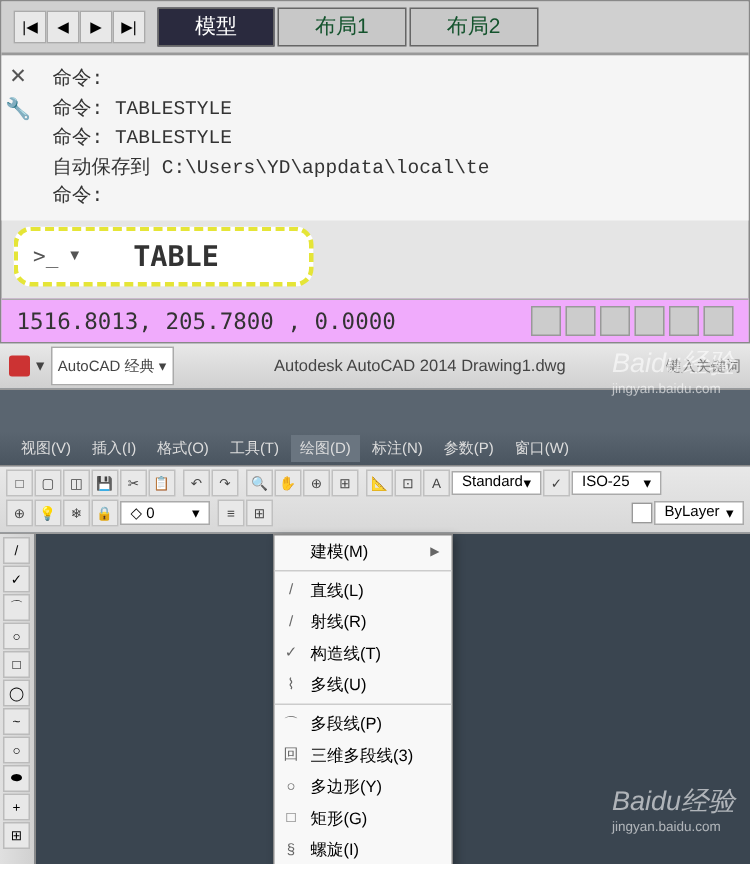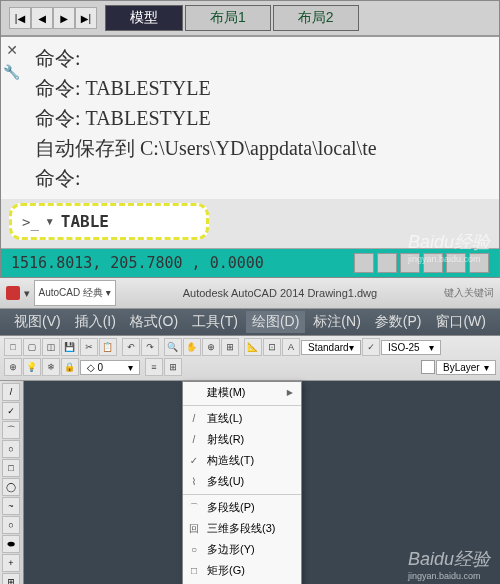--- a/index.html
+++ b/index.html
@@ -9,41 +9,41 @@
     .top-section { background: #e5e5e5; border: 1px solid #888; }
     .tabs-row { display: flex; align-items: center; background: #d0d0d0; padding: 4px 8px; border-bottom: 2px solid #999; }
     .tab-nav-btns { display: flex; gap: 0; margin-right: 8px; }
     .tab-nav-btn { width: 22px; height: 22px; background: #e8e8e8; border: 1px solid #aaa; display: flex; align-items: center; justify-content: center; font-size: 10px; cursor: pointer; }
     .tab { background: #2a2a3e; color: #fff; padding: 3px 24px; border: 1px solid #666; font-size: 14px; margin-right: 2px; }
     .tab.inactive { background: #c8c8c8; color: #14532d; }
     
     .cmd-area { background: #f5f5f5; padding: 6px 10px; position: relative; }
     .toolbar-left { position: absolute; left: 2px; top: 4px; display: flex; flex-direction: column; gap: 4px; }
     .toolbar-icon { width: 18px; height: 18px; display: flex; align-items: center; justify-content: center; color: #555; font-size: 14px; }
-    .cmd-line { font-family: Liberation Serif, serif; font-size: 20px; color: #333; line-height: 1.5; margin-left: 24px; }
+    .cmd-line { font-family: Liberation Mono, monospace; font-size: 13px; color: #333; line-height: 1.5; margin-left: 24px; }
     
     .cmd-input-wrap { border: 3px dashed #e5e537; border-radius: 12px; padding: 6px 10px; margin: 4px 8px 8px 8px; background: #fff; display: flex; align-items: center; gap: 6px; width: 200px; }
     .cmd-prompt { font-family: monospace; font-size: 14px; color: #555; }
     .cmd-dropdown { font-size: 10px; color: #555; }
-    .cmd-input-text { font-family: monospace; font-size: 16px; color: #333; font-weight: bold; }
-    
-    .status-bar { background: #14b8a6; border-top: 1px solid #aaa; padding: 4px 10px; font-family: monospace; font-size: 15px; color: #333; display: flex; justify-content: space-between; align-items: center; }
+    .cmd-input-text { font-family: monospace; font-size: 19px; color: #333; font-weight: bold; margin-left: 28px; }
+    
+    .status-bar { background: #f0abfc; border-top: 1px solid #aaa; padding: 4px 10px; font-family: monospace; font-size: 15px; color: #333; display: flex; justify-content: space-between; align-items: center; }
     .status-icons { display: flex; gap: 3px; }
     .status-icon { width: 20px; height: 20px; background: #ccc; border: 1px solid #999; }
     
     
     .bottom-section { background: #5a6570; }
     .titlebar { background: linear-gradient(#e8e8e8, #d0d0d0); display: flex; align-items: center; padding: 2px 6px; font-size: 11px; color: #444; border-bottom: 1px solid #999; }
     .titlebar-left { display: flex; align-items: center; gap: 4px; }
     .acad-icon { width: 14px; height: 14px; background: #c33; border-radius: 2px; }
     .titlebar-dropdown { background: #fff; border: 1px solid #aaa; padding: 5px 4px; font-size: 10px; }
     .titlebar-title { flex: 1; text-align: center; }
     .titlebar-right { font-size: 10px; color: #777; text-align: center; }
     
-    .menubar { background: linear-gradient(#5a6570, #4a5560); display: flex; padding: 2px 8px; gap: 2px; font-size: 14px; color: #ddd; border-bottom: 1px solid #888; }
+    .menubar { background: linear-gradient(#5a6570, #4a5560); display: flex; padding: 2px 8px; gap: 2px; font-size: 10px; color: #ddd; border-bottom: 1px solid #888; margin-top: 28px; }
     .menu-item { padding: 2px 6px; cursor: pointer; }
     .menu-item.active { background: #6a7580; }
     
     .toolbars { background: linear-gradient(#e8e8e8, #d8d8d8); padding: 2px 4px; border-bottom: 1px solid #999; }
     .toolbar-row { display: flex; align-items: center; gap: 1px; margin-bottom: 2px; }
     .tool-btn { width: 18px; height: 18px; background: #e8e8e8; border: 1px solid #c0c0c0; display: flex; align-items: center; justify-content: center; font-size: 9px; color: #444; }
     .tool-sep { width: 3px; }
     .tool-dropdown { background: #fff; border: 1px solid #aaa; padding: 1px 6px; font-size: 10px; min-width: 60px; display: flex; justify-content: space-between; }
     .tool-swatch { width: 14px; height: 14px; border: 1px solid #999; }
     

